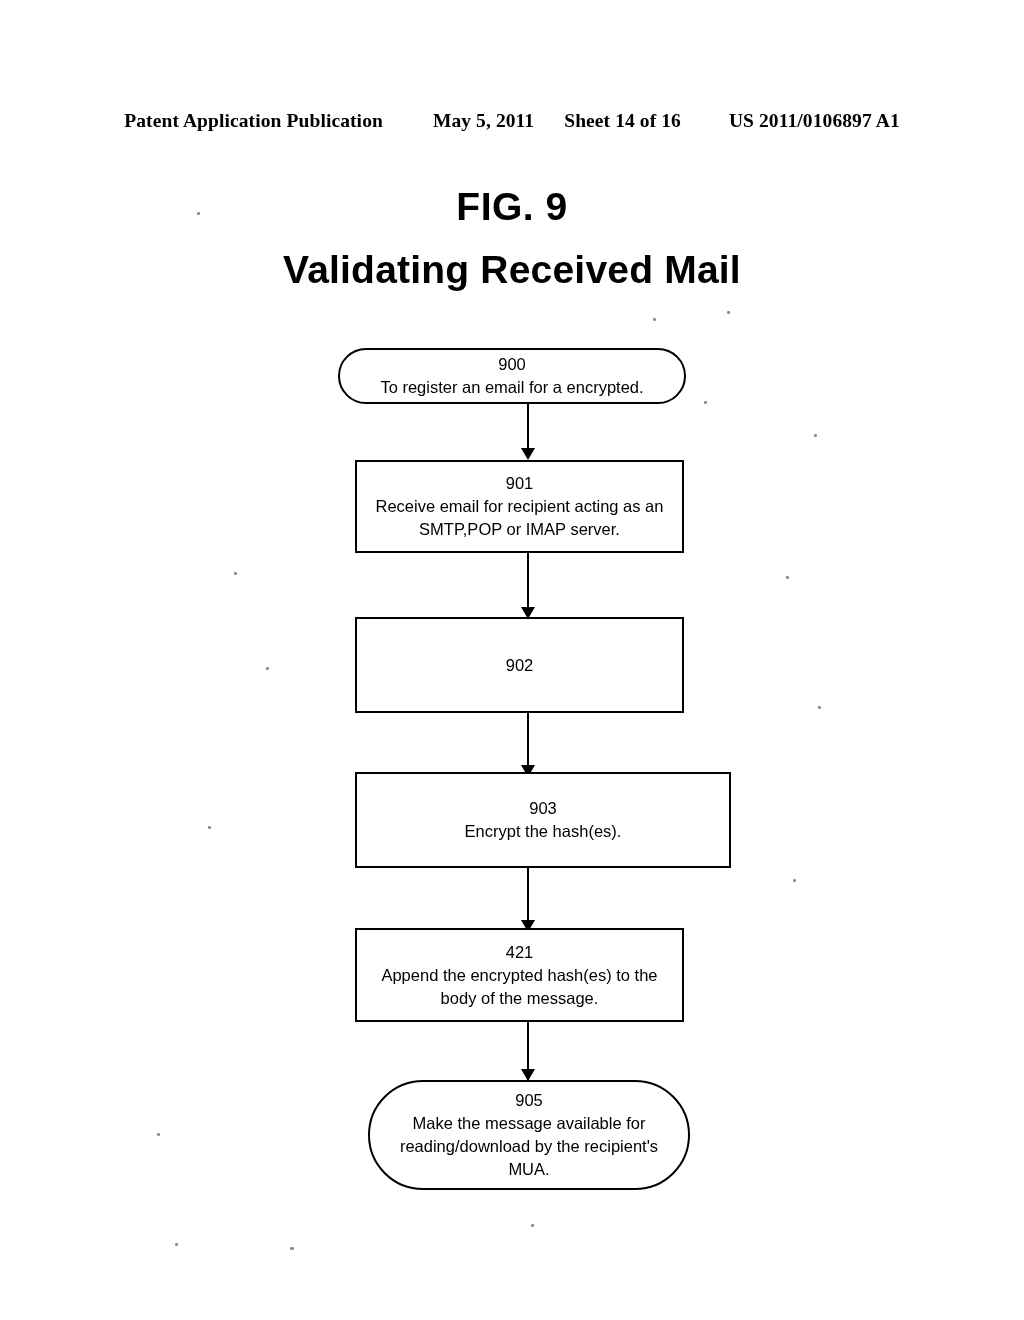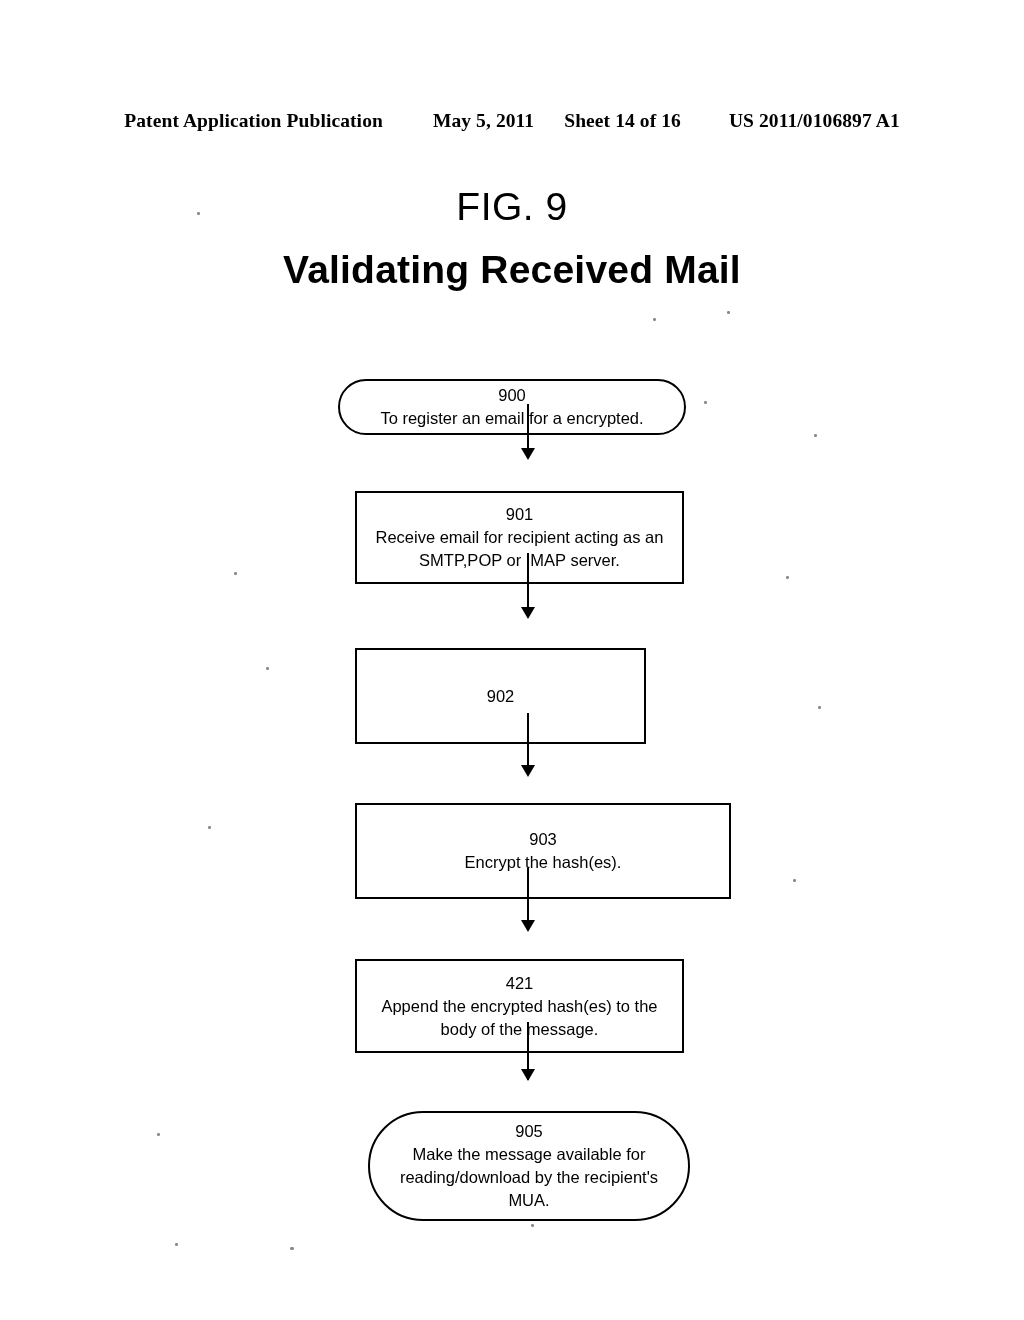--- a/index.html
+++ b/index.html
@@ -39,21 +39,21 @@
   
   #fig-title-block {
     position: absolute;
     left: 0;
     top: 184px;
     width: 1024px;
     text-align: center;
   }
   #fig-number {
     font-family: "Liberation Sans", sans-serif;
-    font-weight: normal;
+    font-weight: bold;
     font-size: 39px;
     line-height: 46px;
     letter-spacing: 0.5px;
   }
   #fig-caption {
     font-family: "Liberation Sans", sans-serif;
     font-weight: bold;
     font-size: 39px;
     line-height: 48px;
     letter-spacing: 0.2px;
@@ -76,21 +76,20 @@
     display: flex;
     flex-direction: column;
     align-items: center;
     justify-content: center;
     text-align: center;
     font-family: "Liberation Sans", sans-serif;
     font-size: 16.5px;
     line-height: 23px;
     color: #000000;
     padding: 0 10px;
-    margin-top: 31px;
   }
   .node.terminal {
     border-radius: 60px;
   }
   .node .node-id {
     display: block;
   }
   .node .node-text {
     display: block;
     white-space: pre-line;
@@ -148,21 +147,21 @@
 
   <div class="node" style="left:355px; top:460px; width:329px; height:93px;">
     <span class="node-id">901</span>
     <span class="node-text">Receive email for recipient acting as an
 SMTP,POP or IMAP server.</span>
   </div>
 
   <div class="connector" style="left:527px; top:553px; height:58px;"></div>
   <div class="arrowhead" style="left:521px; top:607px;"></div>
 
-  <div class="node" style="left:355px; top:617px; width:291px; height:96px;">
+  <div class="node" style="left:355px; top:617px; width:329px; height:96px;">
     <span class="node-id">902</span>
   </div>
 
   <div class="connector" style="left:527px; top:713px; height:58px;"></div>
   <div class="arrowhead" style="left:521px; top:765px;"></div>
 
   <div class="node" style="left:355px; top:772px; width:376px; height:96px;">
     <span class="node-id">903</span>
     <span class="node-text">Encrypt the hash(es).</span>
   </div>

